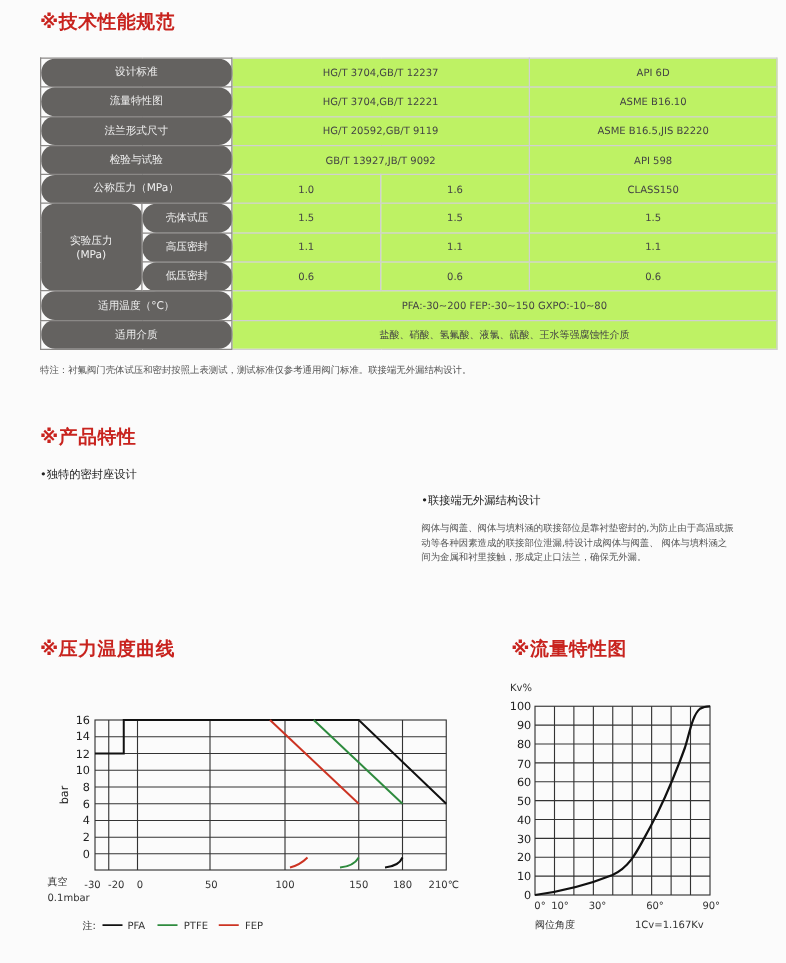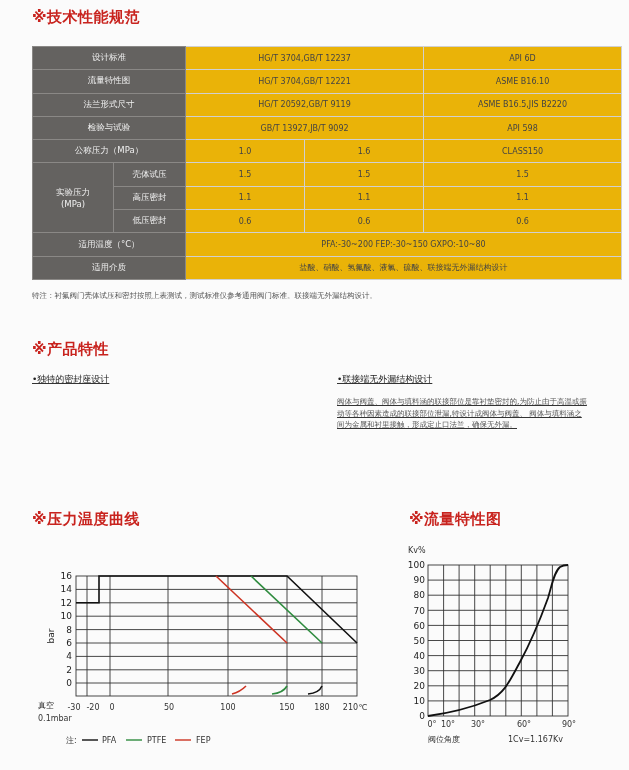--- a/index.html
+++ b/index.html
@@ -1,23 +1,23 @@
 <!DOCTYPE html>
 <html><head>
 <meta charset="utf-8">
 <style>
   * { box-sizing: border-box; margin: 0; padding: 0; }
   html, body { width: 629px; height: 770px; background: #fbfbfb; overflow: hidden; }
   body { position: relative; font-family: "DejaVu Sans", "Liberation Sans", sans-serif; color: #333; }
   .sec-title { position: absolute; color: #c8231e; font-weight: bold; font-size: 15px; letter-spacing: 0.5px; }
   table.spec { position: absolute; left: 32px; top: 46px; width: 589px; border-collapse: collapse; table-layout: fixed; font-size: 8px; }
-  table.spec td { height: 23.3px; border: 1px solid #d0d0d0; text-align: center; vertical-align: middle; background: #eab308; color: #444; }
-  table.spec td.h { background: #646260; color: #f0f0f0; border-color: #8a8886; font-size: 8.5px; }
+  table.spec td { height: 23.3px; border: 1px solid #d0d0d0; text-align: center; vertical-align: middle; background: #bef264; color: #444; }
+  table.spec td.h { background: #646260; color: #f0f0f0; border-color: #8a8886; font-size: 8.5px; border-radius: 11px; }
   .note { position: absolute; left: 32px; top: 291px; font-size: 7.5px; color: #555; }
-  .feat { position: absolute; width: 250px; text-decoration: underline; }
+  .feat { position: absolute; width: 250px; }
   .feat .ft { font-size: 9px; color: #222; margin-bottom: 10px; }
   .feat .fd { font-size: 7.5px; color: #555; line-height: 11.5px; }
   svg text { font-family: "DejaVu Sans", "Liberation Sans", sans-serif; }
 </style>
 </head>
 <body>
 
 <div class="sec-title" style="left:32px;top:8px;">※技术性能规范</div>
 
 <table class="spec">
@@ -76,33 +76,33 @@
     <td>0.6</td>
     <td>0.6</td>
     <td>0.6</td>
   </tr>
   <tr>
     <td class="h" colspan="2">适用温度（°C）</td>
     <td colspan="3">PFA:-30~200   FEP:-30~150   GXPO:-10~80</td>
   </tr>
   <tr>
     <td class="h" colspan="2">适用介质</td>
-    <td colspan="3">盐酸、硝酸、氢氟酸、液氯、硫酸、联接端无外漏结构设计</td>
+    <td colspan="3">盐酸、硝酸、氢氟酸、液氯、硫酸、王水等强腐蚀性介质</td>
   </tr>
 </tbody>
   </table>
 
 <div class="note">特注：衬氟阀门壳体试压和密封按照上表测试，测试标准仅参考通用阀门标准。联接端无外漏结构设计。</div>
 
 <div class="sec-title" style="left:32px;top:340px;">※产品特性</div>
 
 <div class="feat" style="left:32px;top:373px;">
   <div class="ft">•独特的密封座设计</div>
 </div>
-<div class="feat" style="left:337px;top:373px;">
+<div class="feat" style="left:337px;top:394px;">
   <div class="ft">•联接端无外漏结构设计</div>
   <div class="fd">阀体与阀盖、阀体与填料涵的联接部位是靠衬垫密封的,为防止由于高温或振动等各种因素造成的联接部位泄漏,特设计成阀体与阀盖、 阀体与填料涵之间为金属和衬里接触，形成定止口法兰，确保无外漏。</div>
 </div>
 
 <div class="sec-title" style="left:32px;top:510px;">※压力温度曲线</div>
 <div class="sec-title" style="left:409px;top:510px;">※流量特性图</div>
 
 <svg width="629" height="770" style="position:absolute;left:0;top:0;pointer-events:none;">
   <g stroke="#333" stroke-width="0.9" fill="none">
     <rect x="76" y="576" width="281" height="120"></rect>

